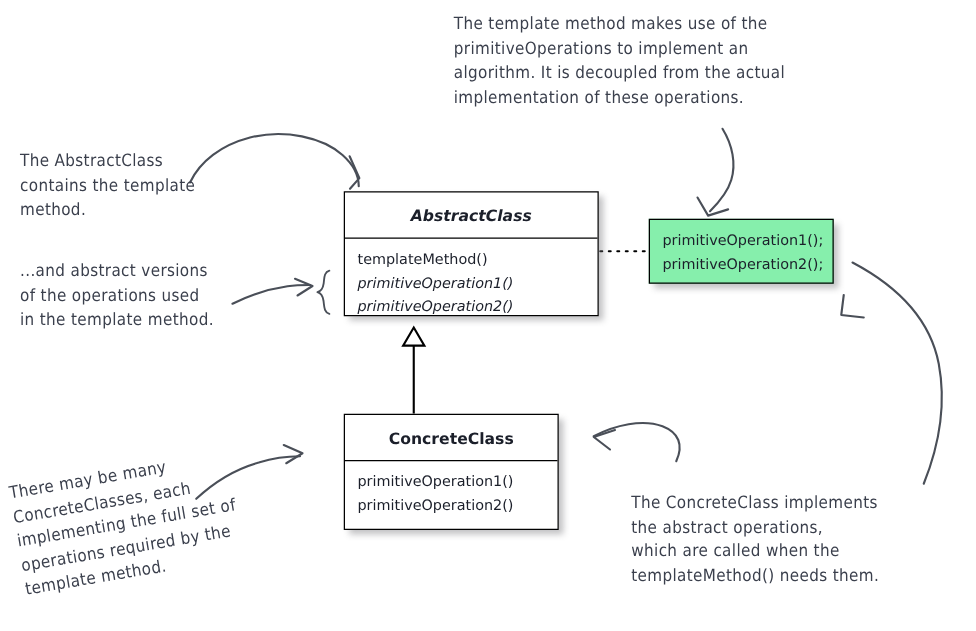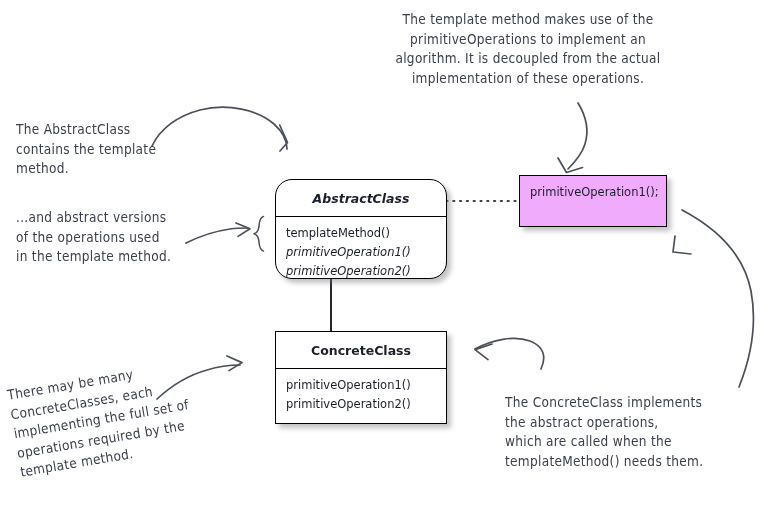--- a/index.html
+++ b/index.html
@@ -21,21 +21,21 @@
     position: absolute;
     color: #3a3f4c;
     font-family: "DejaVu Sans", sans-serif;
     font-size: 13.5px;
     line-height: 19.5px;
     letter-spacing: 0.3px;
     white-space: pre-line;
     font-stretch: semi-condensed;
   }
 
-  #note-top        { left: 378px; top: 10px;  width: 300px; text-align: center; }
+  #note-top        { left: 363px; top: 10px;  width: 300px; }
   #note-left-1     { left: 16px;  top: 120px; width: 180px; }
   #note-left-2     { left: 16px;  top: 208px; width: 180px; }
   #note-bottomleft { left: 6px;   top: 386px; width: 230px;
                      transform: rotate(-9.5deg); transform-origin: left top; }
   #note-bottomright{ left: 505px; top: 376px; width: 230px; margin-top: 17px; }
 
   
   .uml-box {
     position: absolute;
     background: #ffffff;
@@ -61,28 +61,28 @@
   }
   .uml-member {
     font-family: "DejaVu Sans", sans-serif;
     font-size: 11.5px;
     color: #1b1f2a;
     line-height: 19px;
     white-space: nowrap;
   }
   .uml-member.italic { font-style: italic; }
 
-  #box-abstract { left: 275px; top: 179px; width: 172px; height: 100px; border-radius: 17px; }
+  #box-abstract { left: 275px; top: 153px; width: 204px; height: 100px; }
   #box-concrete { left: 275px; top: 331px; width: 172px; height: 93px; }
 
   
   #box-note {
     position: absolute;
     left: 519px; top: 175px; width: 148px; height: 52px;
-    background: #f0abfc;
+    background: #86efac;
     border: 1.6px solid #000000;
     box-shadow: 4px 4px 5px rgba(120,120,125,0.45);
     box-sizing: border-box;
     padding: 7px 0 0 10px;
   }
   #box-note .uml-member { line-height: 19px; }
 
   
   #vectors {
     position: absolute;
@@ -189,20 +189,21 @@
     <div class="uml-title">ConcreteClass</div>
     <div class="uml-divider"></div>
     <div class="uml-members">
       <div class="uml-member">primitiveOperation1()</div>
       <div class="uml-member">primitiveOperation2()</div>
     </div>
   </div>
 
   <div id="box-note">
     <div class="uml-member">primitiveOperation1();</div>
+    <div class="uml-member">primitiveOperation2();</div>
   </div>
 
   <div class="note-text" id="note-top">The template method makes use of the
 primitiveOperations to implement an
 algorithm.  It is decoupled from the actual
 implementation of these operations.</div>
 
   <div class="note-text" id="note-left-1">The AbstractClass
 contains the template
 method.</div>

